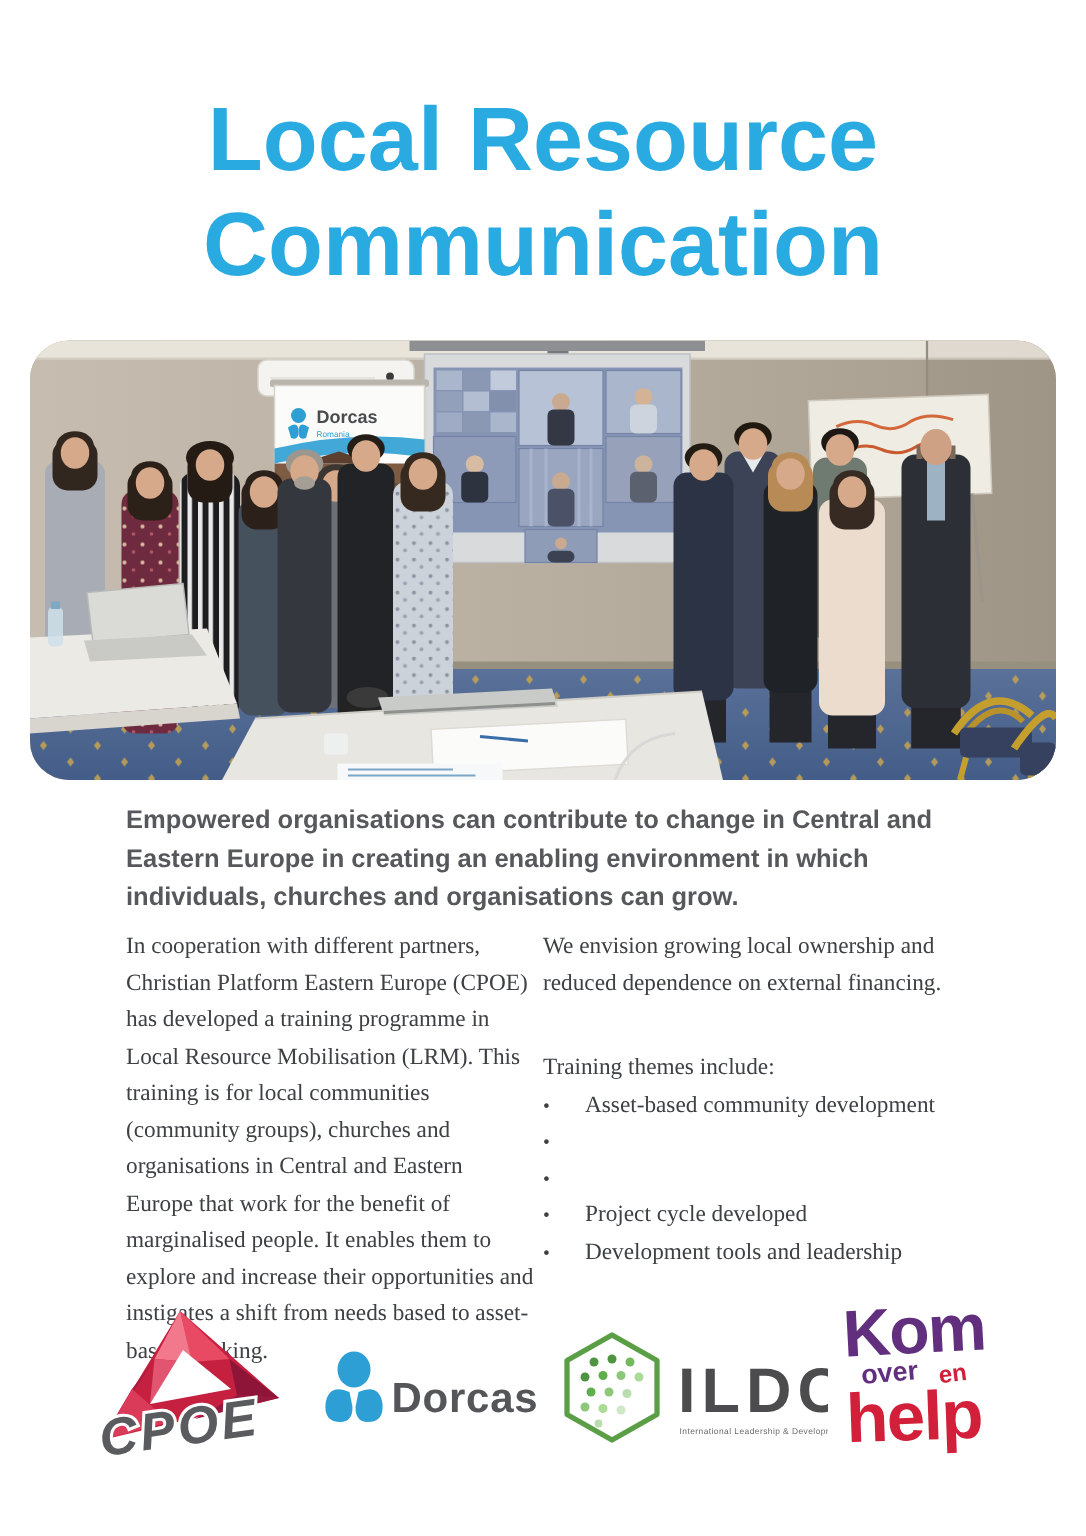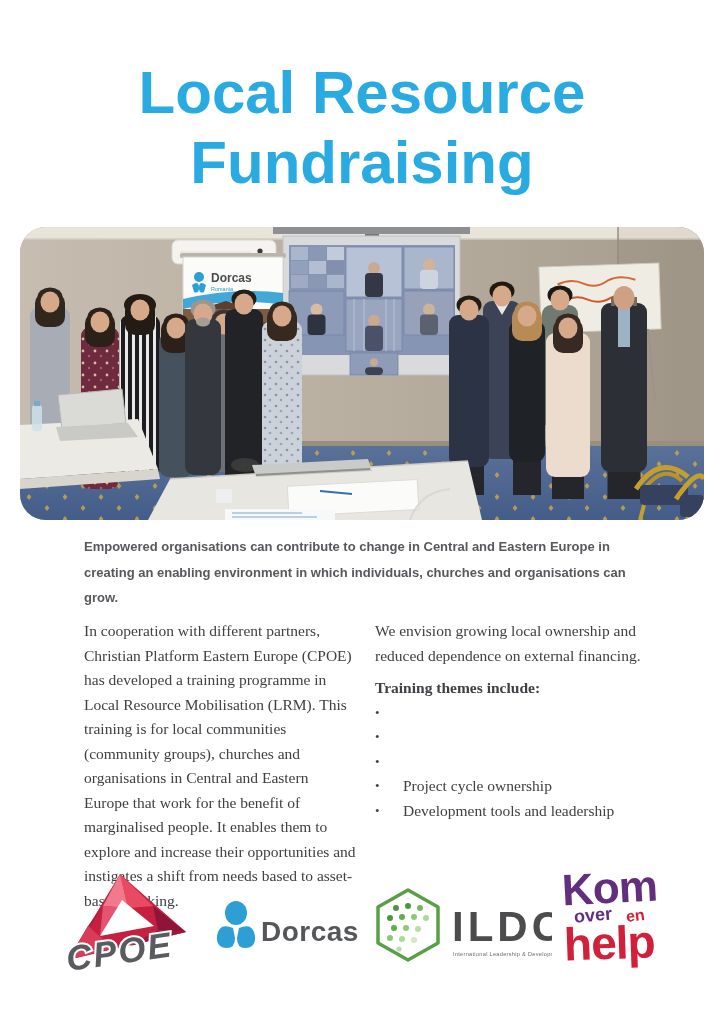--- a/index.html
+++ b/index.html
@@ -6,27 +6,27 @@
   #page{position:relative;width:724px;height:1024px;background:#ffffff;overflow:hidden;
         font-family:"Liberation Sans",sans-serif;}
   
   #title{position:absolute;left:0;top:58px;width:724px;text-align:center;
          color:#29abe2;font-weight:800;font-size:60px;line-height:70px;letter-spacing:0px;}
   
   #photo{position:absolute;left:20px;top:227px;width:684px;height:293px;border-radius:26px;
          overflow:hidden;background:#b4ab9d;}
   
   #intro{position:absolute;left:84px;top:534px;width:566px;color:#57585c;
-         font-weight:700;font-size:13px;line-height:25.5px;}
+         font-weight:700;font-size:17px;line-height:25.5px;}
   
   .col{position:absolute;top:619px;font-family:"Liberation Serif",serif;color:#3f4044;
        font-size:15.5px;line-height:24.5px;}
   #col-left{left:84px;width:272px;}
-  #col-right{left:375px;width:268px;}
-  #themes-heading{font-weight:700;margin-top:8px;}
+  #col-right{left:362px;width:268px;}
+  #themes-heading{font-weight:400;margin-top:32px;}
   .theme-row{display:flex;}
   .theme-bullet{width:28px;flex:0 0 28px;font-size:13px;}
   
   .logo{position:absolute;}
   #logo-cpoe{left:58px;top:868px;width:160px;height:118px;}
   #logo-dorcas{left:213px;top:896px;width:150px;height:66px;}
   #logo-ildc{left:372px;top:884px;width:180px;height:88px;}
   #logo-koh{left:545px;top:866px;width:128px;height:124px;display:flex;flex-direction:column;
             align-items:center;font-weight:800;line-height:1;}
   #koh-w1{color:#622f7e;font-size:44px;transform:rotate(-3deg);letter-spacing:-1px;}
@@ -36,21 +36,21 @@
   #koh-w4{color:#d2203a;font-size:46px;transform:rotate(-2deg);margin-top:-4px;letter-spacing:-1px;}
   text{font-family:"Liberation Sans",sans-serif;}
 </style>
 </head>
 <body>
 
 <div id="page">
 
   <div id="title">
     <div>Local Resource</div>
-    <div>Fundraising</div>
+    <div>Communication</div>
   </div>
 
   <div id="photo">
     <svg id="scene" width="684" height="293" viewBox="0 0 684 293">
       <defs>
         <linearGradient id="wallg" x1="0" y1="0" x2="1" y2="0">
           <stop offset="0" stop-color="#c6bdb0"></stop>
             <stop offset="0.55" stop-color="#b6ad9f"></stop>
           <stop offset="1" stop-color="#a59c8d"></stop>
         </linearGradient>
@@ -289,30 +289,31 @@
 
   <div id="col-left" class="col">
     <div>In cooperation with different partners, Christian Platform Eastern Europe (CPOE) has developed a training programme in Local Resource Mobilisation (LRM). This training is for local communities (community groups), churches and organisations in Central and Eastern Europe that work for the benefit of marginalised people. It enables them to explore and increase their opportunities and instigates a shift from needs based to asset-based thinking.</div>
   </div>
 
   <div id="col-right" class="col">
     <div>We envision growing local ownership and reduced dependence on external financing.</div>
     <div id="themes-heading">Training themes include:</div>
     <div class="theme-row">
       <span class="theme-bullet">•</span>
-    </div>
-    <div class="theme-row">
-      <span class="theme-bullet">•</span>
-    </div>
-    <div class="theme-row">
-      <span class="theme-bullet">•</span>
-    </div>
-    <div class="theme-row">
-      <span class="theme-bullet">•</span>
-      <span>Project cycle ownership</span>
+      <span>Asset-based community development</span>
+    </div>
+    <div class="theme-row">
+      <span class="theme-bullet">•</span>
+    </div>
+    <div class="theme-row">
+      <span class="theme-bullet">•</span>
+    </div>
+    <div class="theme-row">
+      <span class="theme-bullet">•</span>
+      <span>Project cycle developed</span>
     </div>
     <div class="theme-row">
       <span class="theme-bullet">•</span>
       <span>Development tools and leadership</span>
     </div>
   </div>
 
   <div id="logo-cpoe" class="logo">
     <svg width="160" height="118" viewBox="0 0 160 118">
       <polygon points="62,6 128,64 10,92" fill="#c62040"></polygon>

